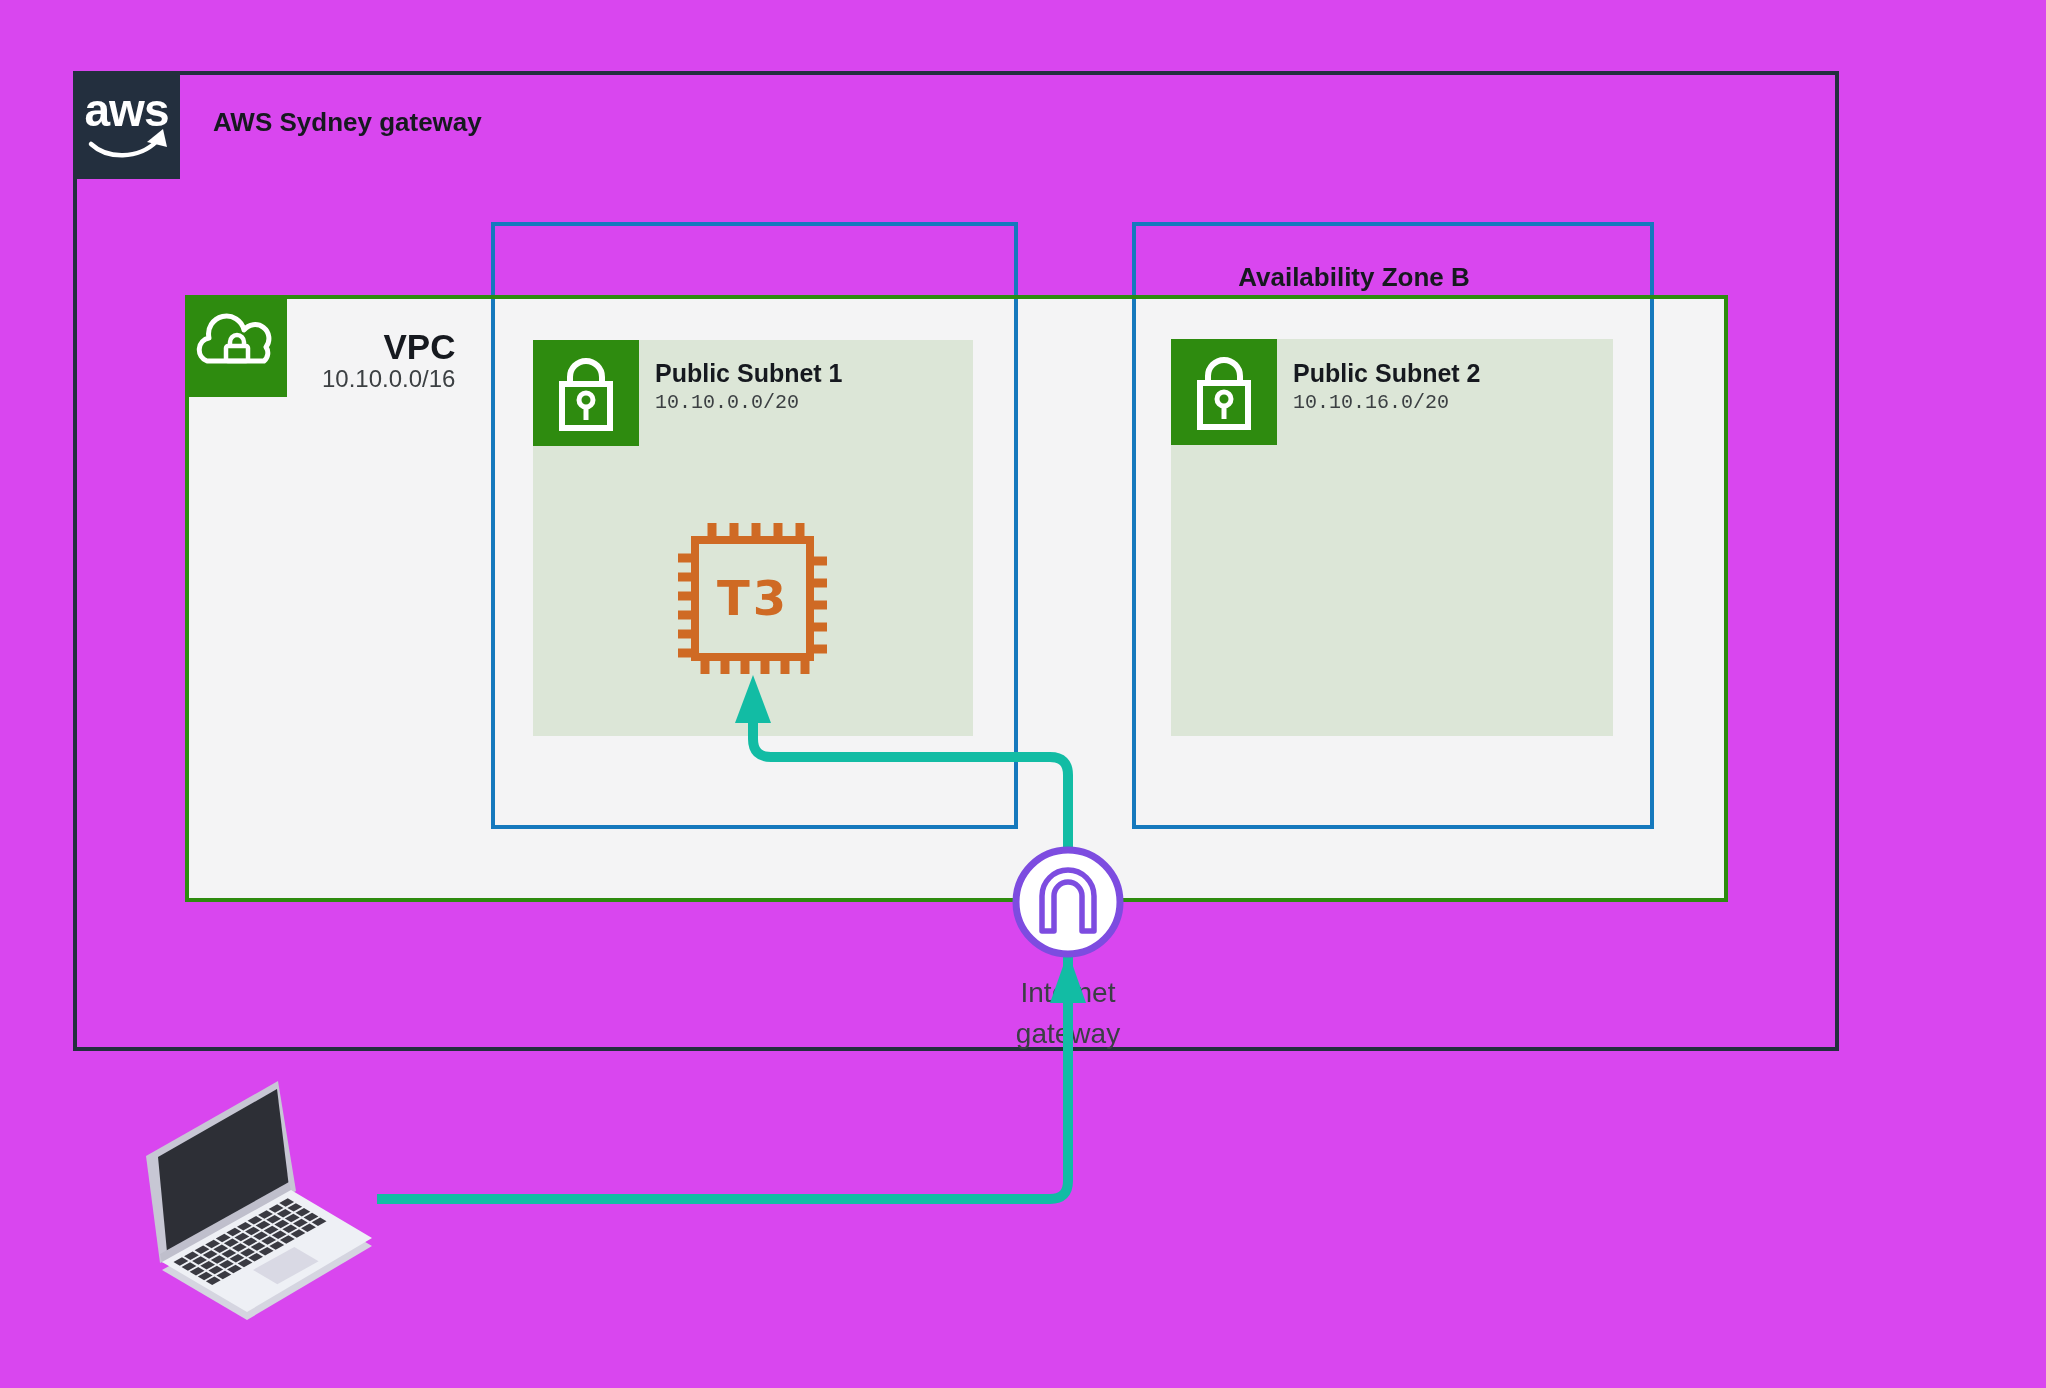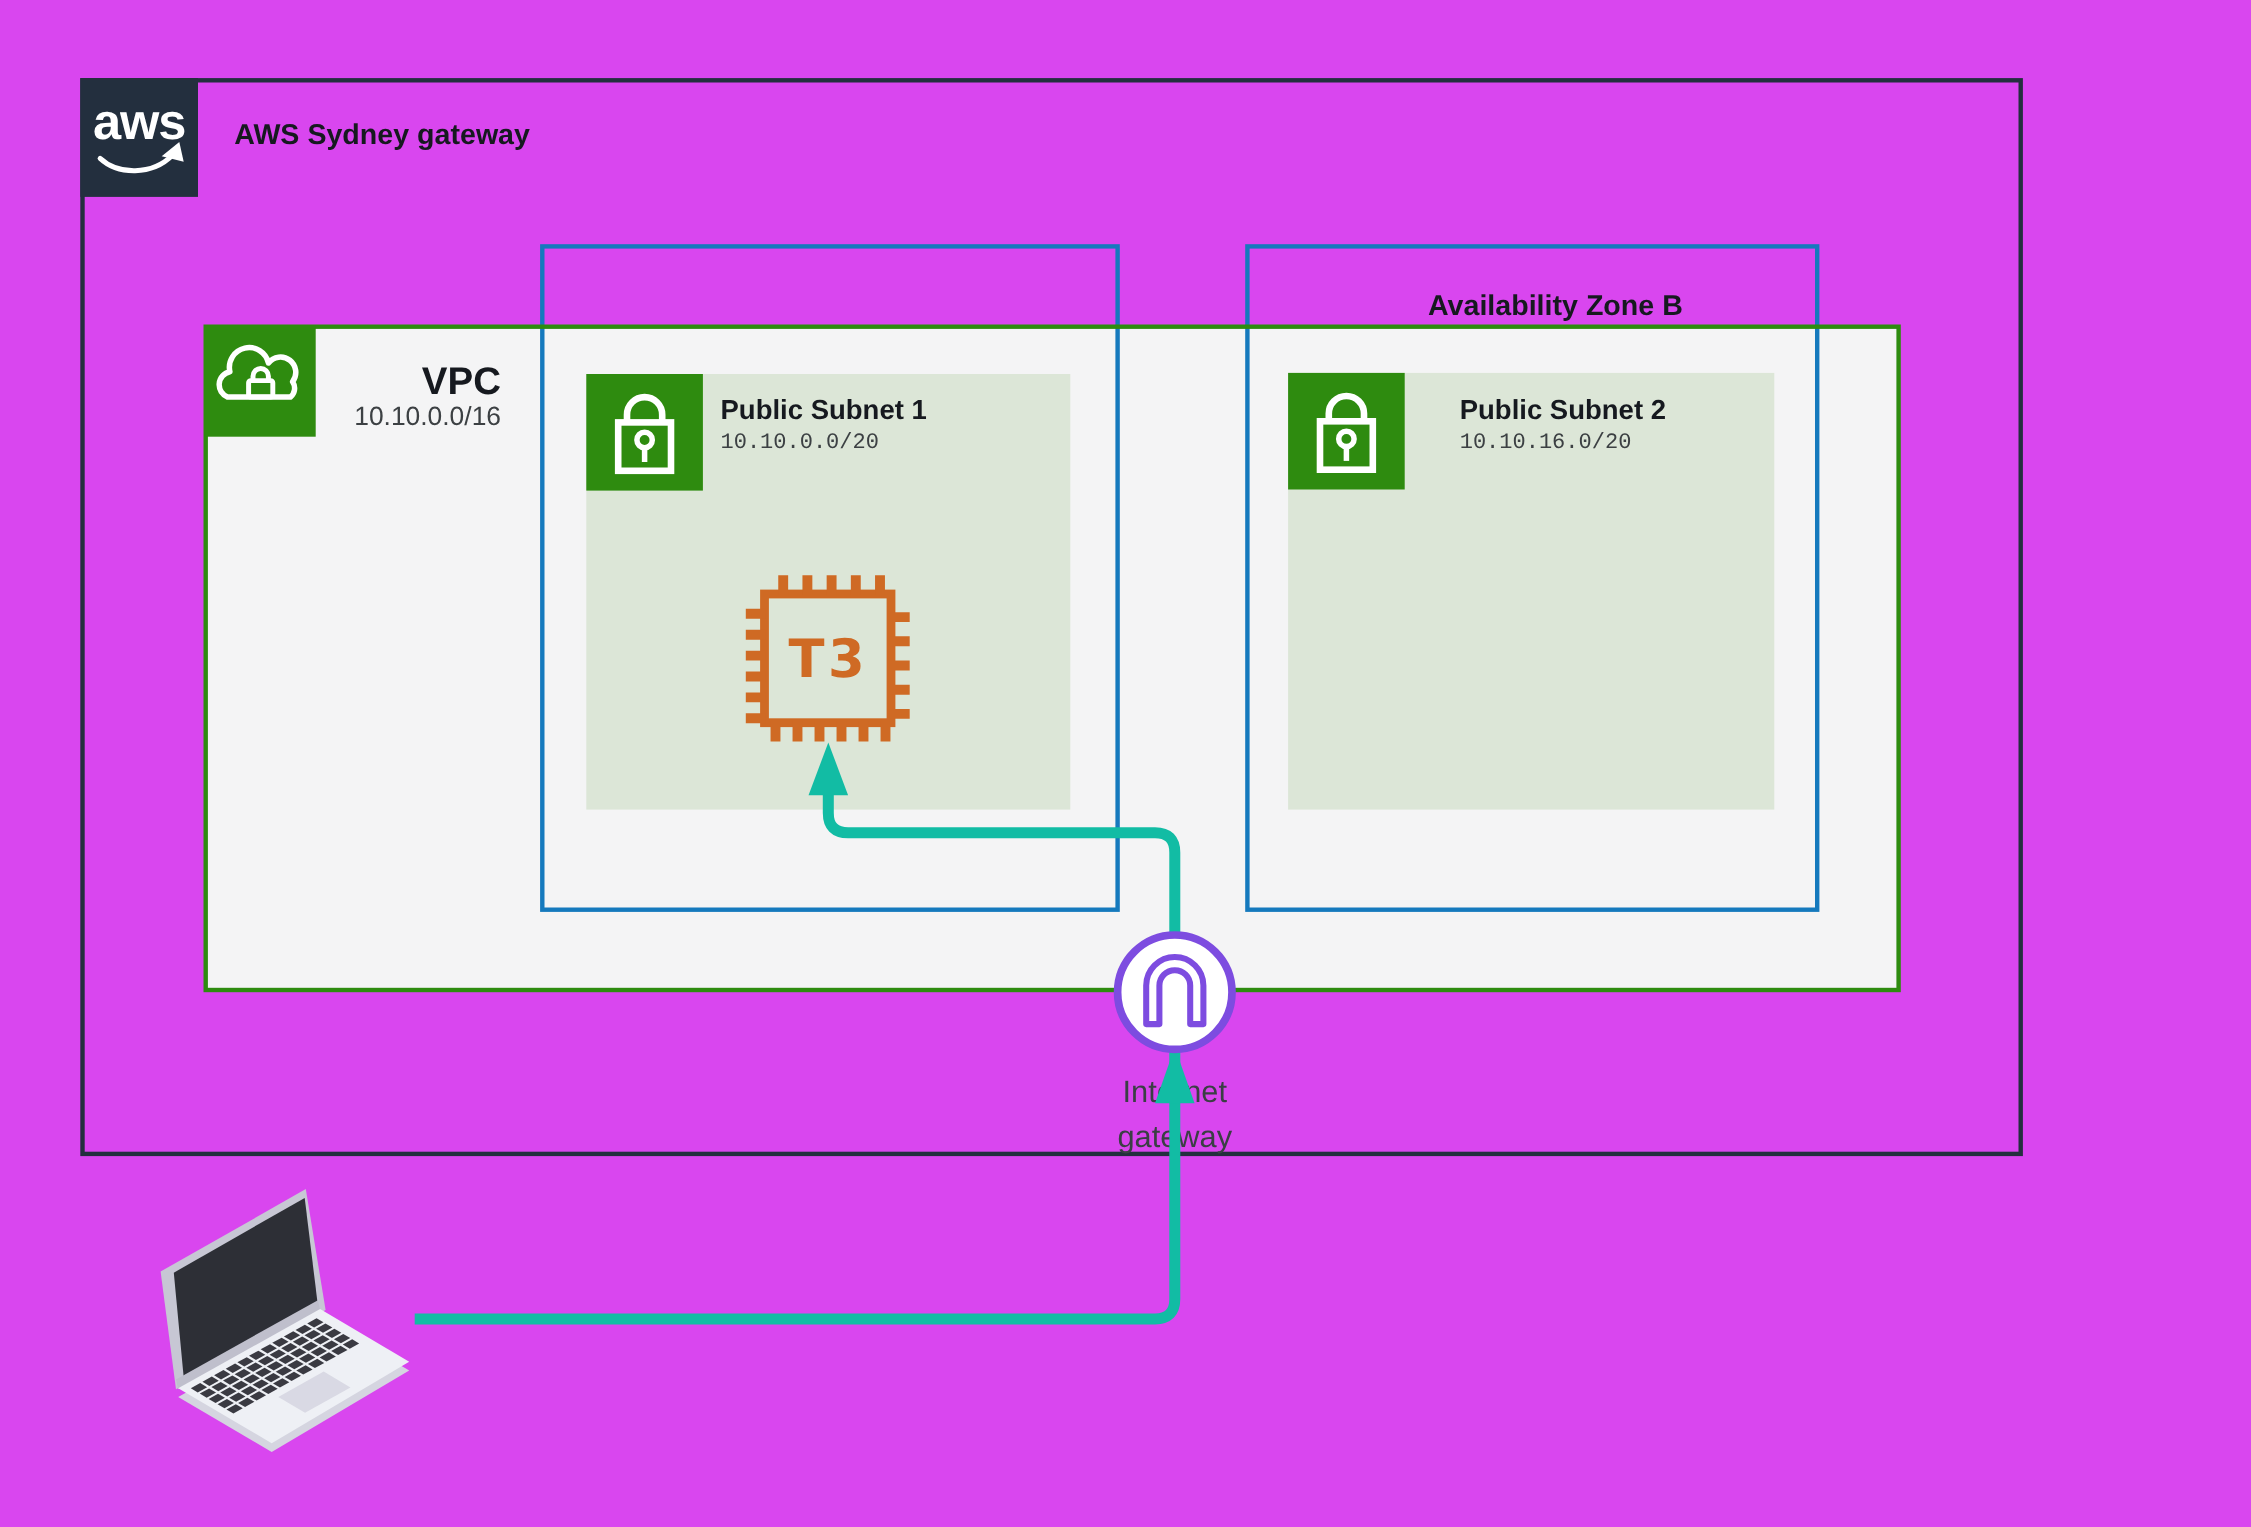--- a/index.html
+++ b/index.html
@@ -19,31 +19,31 @@
   .vpc-icon-sq{left:187px;top:297px;width:100px;height:100px;background:var(--green);}
   .vpc-labels{left:322px;top:331px;}
   .vpc-name{font-size:35px;font-weight:bold;color:var(--text_dark);line-height:32px;text-align:right;}
   .vpc-cidr{font-size:24px;color:var(--text_gray);line-height:32px;}
   
   .az{top:222px;height:607px;border:4px solid var(--az_blue);box-sizing:border-box;background:transparent;}
   .az-a{left:491px;width:527px;}
   .az-b{left:1132px;width:522px;}
   .az-title{top:262px;font-size:26px;font-weight:bold;color:var(--text_dark);text-align:center;}
   .az-title-a{left:491px;width:527px;}
-  .az-title-b{left:1192px;width:444px;}
+  .az-title-b{left:1132px;width:444px;}
   
   .subnet{background:var(--subnet_bg);}
   .subnet-1{left:533px;top:340px;width:440px;height:396px;}
   .subnet-2{left:1171px;top:339px;width:442px;height:397px;}
   .subnet-icon-sq{width:106px;height:106px;background:var(--green);}
   .sn1-icon{left:533px;top:340px;}
   .sn2-icon{left:1171px;top:339px;}
   .sn-labels{top:359px;}
   .sn1-labels{left:655px;}
-  .sn2-labels{left:1327px;}
+  .sn2-labels{left:1293px;}
   .sn-name{font-size:25px;font-weight:bold;color:var(--text_dark);line-height:29px;}
   .sn-cidr{font-size:20px;color:var(--text_gray);line-height:29px;font-family:Liberation Mono, monospace;}
   
   .igw-label{left:948px;top:972px;width:240px;text-align:center;font-size:28px;color:#3a3f44;line-height:41px;}
   
   .overlay{position:absolute;left:0;top:0;width:2046px;height:1388px;pointer-events:none;}
   .st-white{stroke:#ffffff;fill:none;}
   .st-orange{stroke:var(--orange);fill:none;}
   .st-teal{stroke:var(--teal);fill:none;}
   .fill-teal{fill:var(--teal);}

